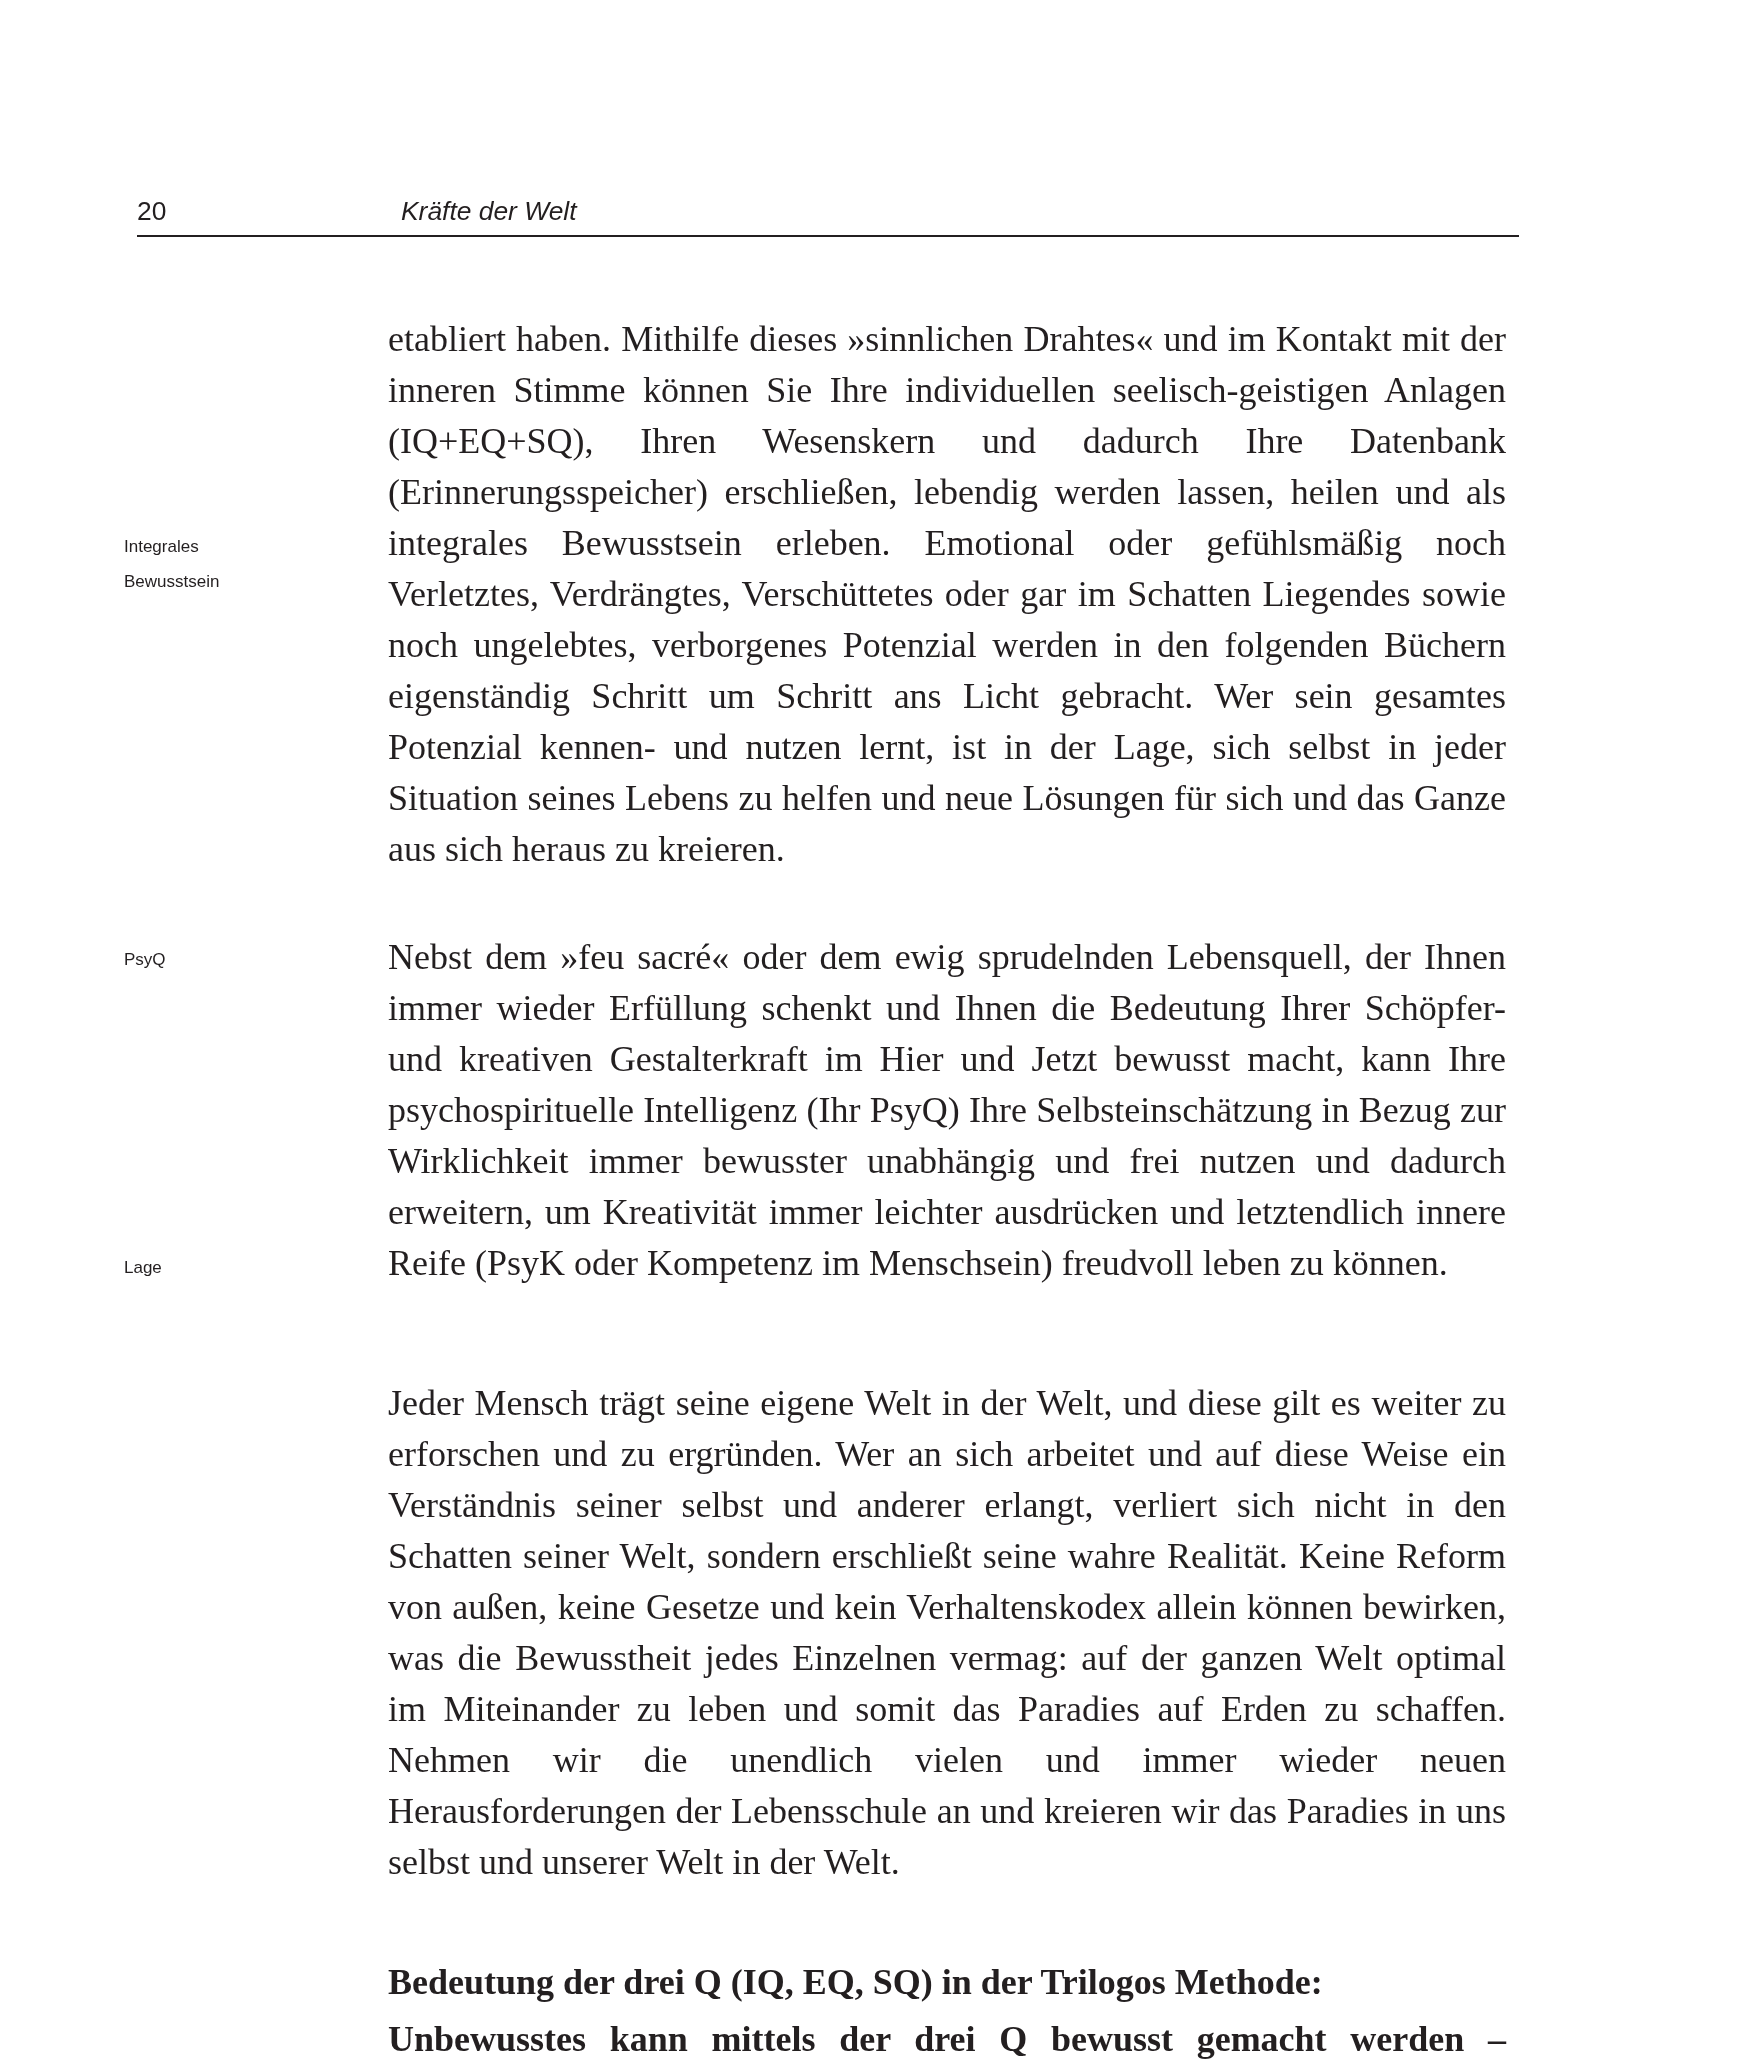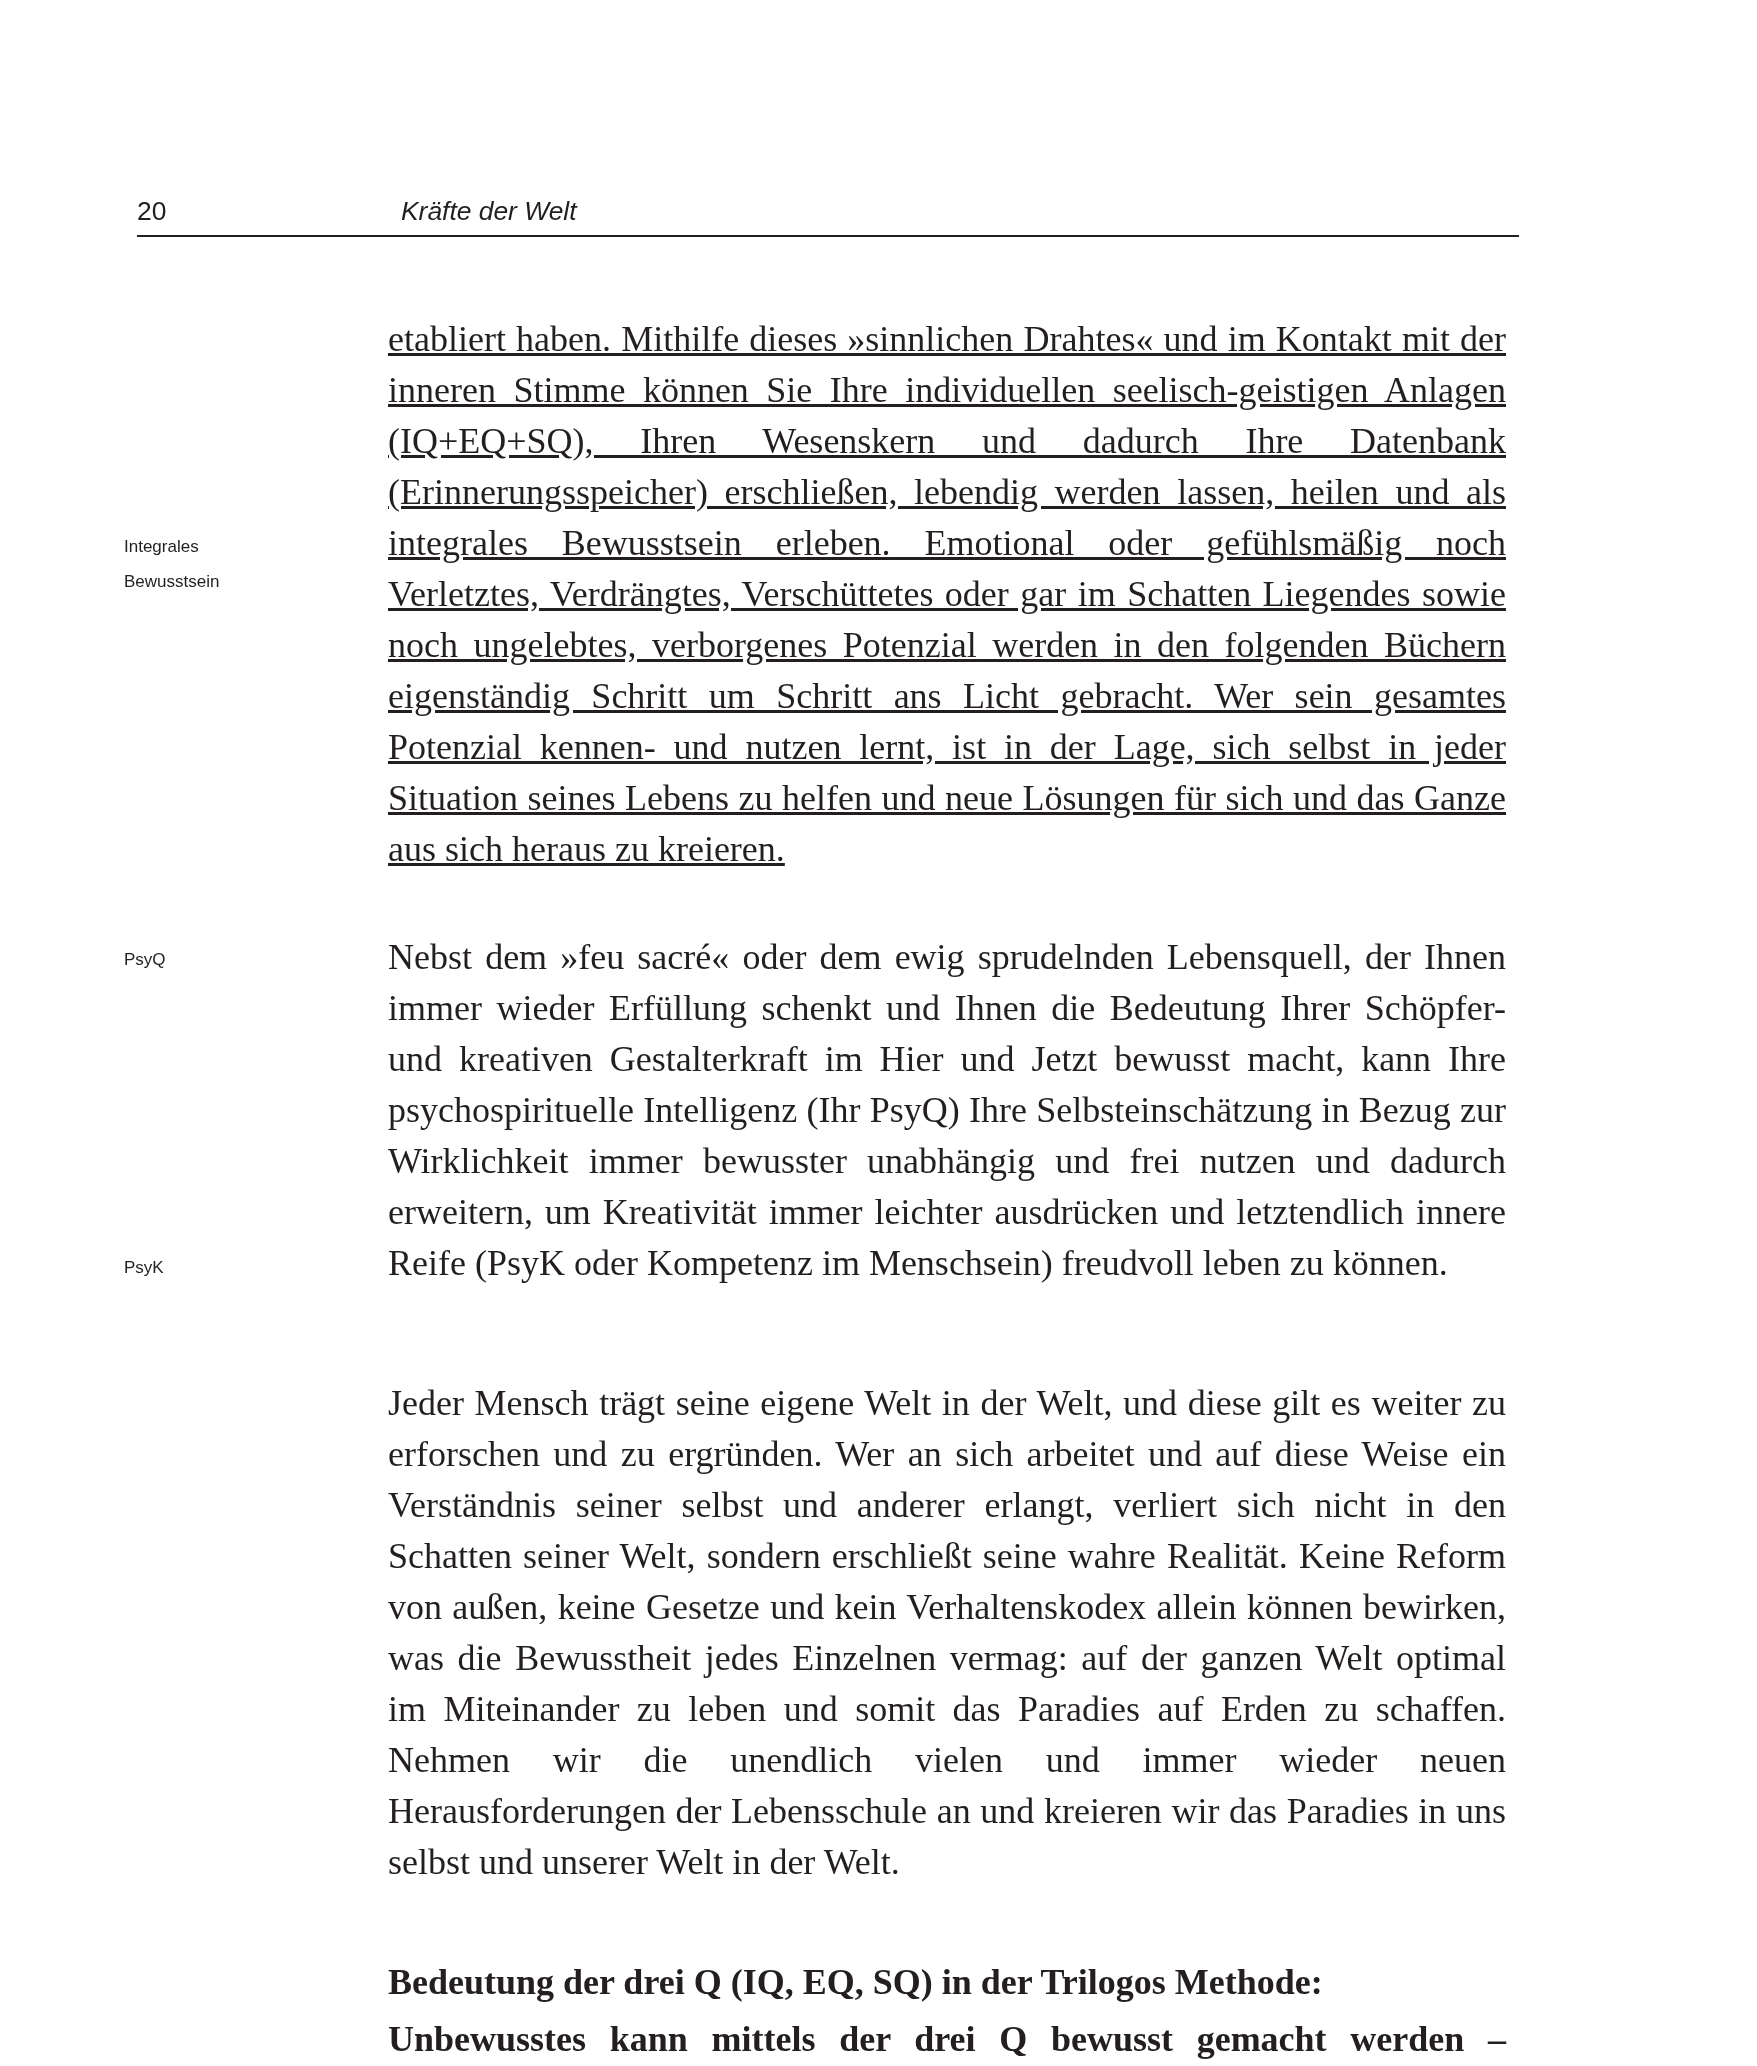--- a/index.html
+++ b/index.html
@@ -32,24 +32,24 @@
 </div>
 
 <div class="margin-note" style="top:529px;">
   <div>Integrales</div>
   <div>Bewusstsein</div>
 </div>
 <div class="margin-note" style="top:942px;">
   <div>PsyQ</div>
 </div>
 <div class="margin-note" style="top:1250px;">
-  <div>PsyK</div>
+  <div>Lage</div>
 </div>
 
-<div class="body-col" style="top:314px;text-decoration:underline;">
+<div class="body-col" style="top:314px;">
   <p>etabliert haben. Mithilfe dieses »sinnlichen Drahtes« und im Kontakt mit der inneren Stimme können Sie Ihre individuellen seelisch-geistigen Anlagen (IQ+EQ+SQ), Ihren Wesenskern und dadurch Ihre Datenbank (Erinnerungsspeicher) erschließen, lebendig werden lassen, heilen und als integrales Bewusstsein erleben. Emotional oder gefühlsmäßig noch Verletztes, Verdrängtes, Verschüttetes oder gar im Schatten Liegendes sowie noch ungelebtes, verborgenes Potenzial werden in den folgenden Büchern eigenständig Schritt um Schritt ans Licht gebracht. Wer sein gesamtes Potenzial kennen- und nutzen lernt, ist in der Lage, sich selbst in jeder Situation seines Lebens zu helfen und neue Lösungen für sich und das Ganze aus sich heraus zu kreieren.</p>
 </div>
 <div class="body-col" style="top:932px;">
   <p lang="de">Nebst dem »feu sacré« oder dem ewig sprudelnden Lebensquell, der Ihnen immer wieder Erfüllung schenkt und Ihnen die Bedeutung Ihrer Schöpfer- und kreativen Gestalterkraft im Hier und Jetzt bewusst macht, kann Ihre psychospirituelle Intelligenz (Ihr PsyQ) Ihre Selbsteinschätzung in Bezug zur Wirklichkeit immer bewusster unabhängig und frei nutzen und dadurch erweitern, um Kreativität immer leichter ausdrücken und letztendlich innere Reife (PsyK oder Kompetenz im Menschsein) freudvoll leben zu können.</p>
 </div>
 <div class="body-col" style="top:1378px;font-family:Liberation Serif, serif;">
   <p lang="de">Jeder Mensch trägt seine eigene Welt in der Welt, und diese gilt es weiter zu erforschen und zu ergründen. Wer an sich arbeitet und auf diese Weise ein Verständnis seiner selbst und anderer erlangt, verliert sich nicht in den Schatten seiner Welt, sondern erschließt seine wahre Realität. Keine Reform von außen, keine Gesetze und kein Verhaltenskodex allein können bewirken, was die Bewusstheit jedes Einzelnen vermag: auf der ganzen Welt optimal im Miteinander zu leben und somit das Paradies auf Erden zu schaffen. Nehmen wir die unendlich vielen und immer wieder neuen Herausforderungen der Lebensschule an und kreieren wir das Paradies in uns selbst und unserer Welt in der Welt.</p>
 </div>
 <div class="body-col bold" style="top:1957px;">
   <div>Bedeutung der drei Q (IQ, EQ, SQ) in der Trilogos Methode:</div>

